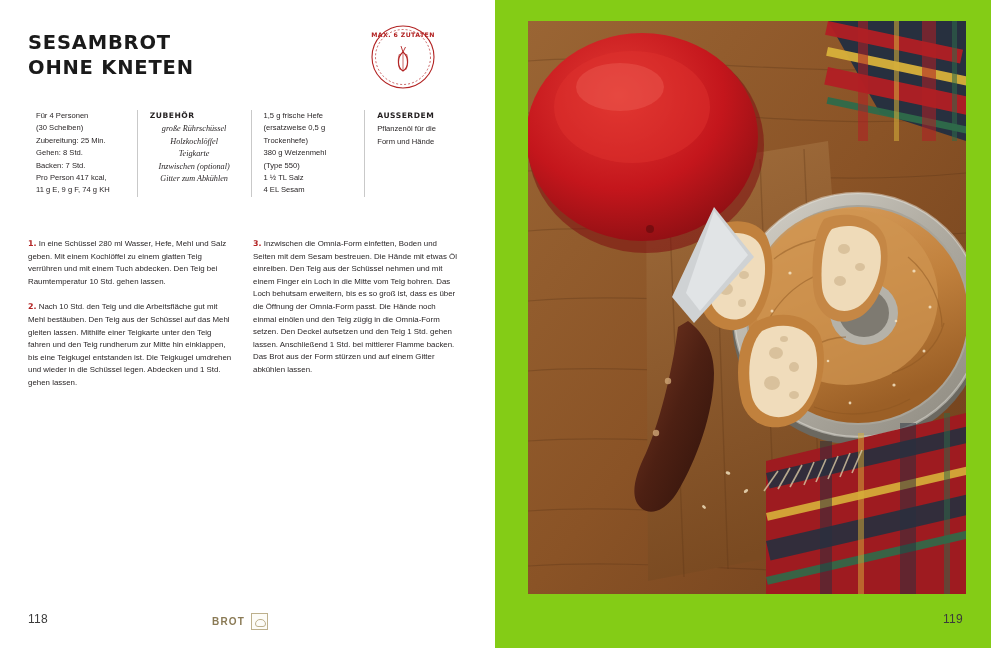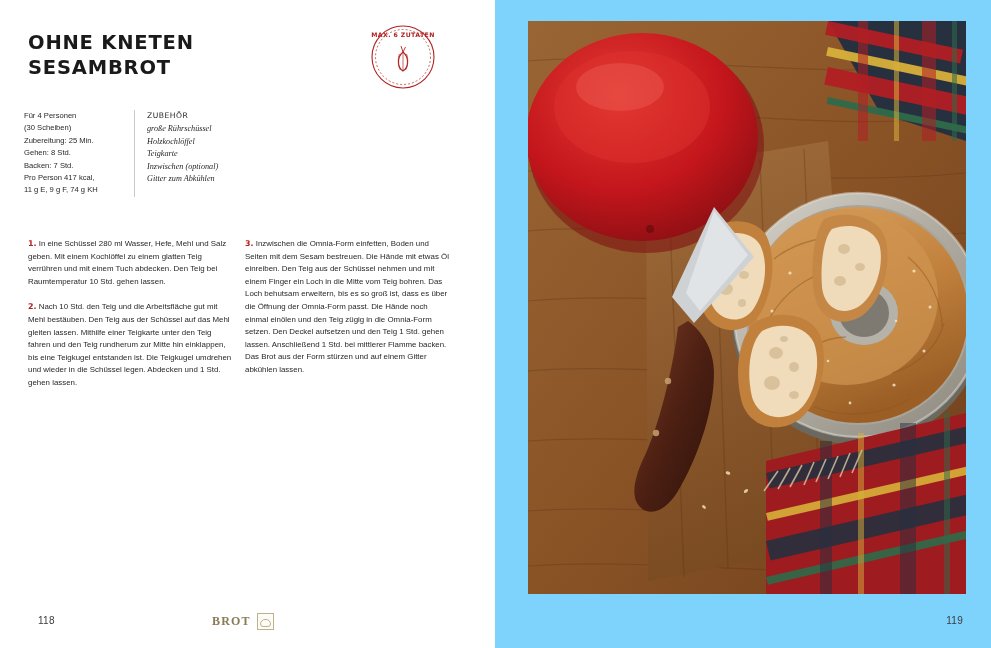--- a/index.html
+++ b/index.html
@@ -23,21 +23,21 @@
   .page-left {
     position: relative;
     width: 495px;
     height: 648px;
     background: #ffffff;
   }
   .page-right {
     position: relative;
     width: 496px;
     height: 648px;
-    background: #7dd3fc;
+    background: #84cc16;
   }
 
   
   .title-block {
     position: absolute;
     left: 28px;
     top: 30px;
     width: 300px;
   }
   .title-line {
@@ -66,99 +66,99 @@
     font-family: "DejaVu Sans", sans-serif;
     font-weight: bold;
     font-size: 6.2px;
     letter-spacing: 0.4px;
     color: #b22222;
   }
 
   
   .info-row {
     position: absolute;
-    left: 24px;
+    left: 36px;
     top: 110px;
     width: 442px;
     display: flex;
     gap: 0;
   }
   .info-col {
     width: 98px;
     padding-right: 12px;
     font-size: 7.6px;
     line-height: 12.4px;
     color: #231f20;
   }
   .info-col.sep {
     border-left: 1px solid #c9c9c9;
     padding-left: 12px;
     width: 98px;
   }
   .info-head {
     font-family: "DejaVu Sans", sans-serif;
-    font-weight: normal;
+    font-weight: bold;
     font-size: 7.6px;
     letter-spacing: 0.5px;
     margin-bottom: 1px;
   }
   .info-italic {
     font-family: "Liberation Serif", serif;
     font-style: italic;
     font-size: 8.2px;
     line-height: 12.4px;
+    text-align: center;
   }
   .info-line { display: block; }
 
   
   .steps {
     position: absolute;
     left: 28px;
     top: 238px;
     width: 442px;
     display: flex;
-    gap: 12px;
+    gap: 20px;
   }
   .step-col {
     width: 205px;
     font-size: 7.9px;
     line-height: 12.6px;
     text-align: left;
   }
   .step-p { margin: 0 0 13px 0; }
   .step-num {
     font-family: "DejaVu Sans", sans-serif;
     font-weight: bold;
     color: #b22222;
   }
 
   
   .folio {
     position: absolute;
     bottom: 22px;
-    font-size: 10px;
+    font-size: 12px;
     color: #3b3b3b;
     letter-spacing: 0.3px;
-    margin-left: 10px;
   }
   .folio-left { left: 28px; }
   .folio-right { right: 28px; }
 
   .brot-mark {
     position: absolute;
     bottom: 18px;
     left: 212px;
     display: flex;
     align-items: center;
     gap: 6px;
   }
   .brot-label {
-    font-family: Liberation Serif, serif;
+    font-family: Liberation Sans, sans-serif;
     font-weight: bold;
-    font-size: 12px;
+    font-size: 10px;
     letter-spacing: 1.2px;
     color: #8a7a55;
   }
   .brot-icon {
     width: 15px;
     height: 15px;
     border: 1px solid #bdb08c;
     position: relative;
     background: #fdfcf7;
   }
@@ -184,22 +184,22 @@
   .photo svg { display: block; }
 </style>
 </head>
 <body>
 
 <div class="spread">
 
   <div class="page-left">
 
     <div class="title-block">
+      <div class="title-line">SESAMBROT</div>
       <div class="title-line">OHNE KNETEN</div>
-      <div class="title-line">SESAMBROT</div>
     </div>
 
     <div class="stamp">
       <svg width="66" height="66" viewBox="0 0 66 66">
         <circle cx="33" cy="33" r="31" fill="none" stroke="#b22222" stroke-width="1.1"></circle>
         <circle cx="33" cy="33" r="27.5" fill="none" stroke="#b22222" stroke-width="0.7" stroke-dasharray="2 2"></circle>
         <path d="M33 28 C27 33 27 43 33 47 C39 43 39 33 33 28 Z" fill="none" stroke="#b22222" stroke-width="1.1"></path>
         <path d="M33 28 L33 47 M29.5 30 C27.5 35 28 43 30.5 46 M36.5 30 C38.5 35 38 43 35.5 46" fill="none" stroke="#b22222" stroke-width="0.7"></path>
         <path d="M33 28 L31 22 M33 28 L35.5 23" fill="none" stroke="#b22222" stroke-width="0.9"></path>
       </svg>
@@ -222,21 +222,35 @@
         <div class="info-head">ZUBEHÖR</div>
         <div class="info-italic">
           <span class="info-line">große Rührschüssel</span>
           <span class="info-line">Holzkochlöffel</span>
           <span class="info-line">Teigkarte</span>
           <span class="info-line">Inzwischen (optional)</span>
           <span class="info-line">Gitter zum Abkühlen</span>
         </div>
       </div>
 
-
+      <div class="info-col sep">
+        <span class="info-line">1,5 g frische Hefe</span>
+        <span class="info-line">(ersatzweise 0,5 g</span>
+        <span class="info-line">Trockenhefe)</span>
+        <span class="info-line">380 g Weizenmehl</span>
+        <span class="info-line">(Type 550)</span>
+        <span class="info-line">1 ½ TL Salz</span>
+        <span class="info-line">4 EL Sesam</span>
+      </div>
+
+      <div class="info-col sep">
+        <div class="info-head">AUSSERDEM</div>
+        <span class="info-line">Pflanzenöl für die</span>
+        <span class="info-line">Form und Hände</span>
+      </div>
 
     </div>
 
     <div class="steps">
       <div class="step-col">
         <p class="step-p">
           <span class="step-num">1.</span><span> In eine Schüssel 280 ml Wasser, Hefe, Mehl und Salz geben. Mit einem Kochlöffel zu einem glatten Teig verrühren und mit einem Tuch abdecken. Den Teig bei Raumtemperatur 10 Std. gehen lassen.</span>
         </p>
         <p class="step-p">
           <span class="step-num">2.</span><span> Nach 10 Std. den Teig und die Arbeitsfläche gut mit Mehl bestäuben. Den Teig aus der Schüssel auf das Mehl gleiten lassen. Mithilfe einer Teigkarte unter den Teig fahren und den Teig rundherum zur Mitte hin einklappen, bis eine Teigkugel entstanden ist. Die Teigkugel umdrehen und wieder in die Schüssel legen. Abdecken und 1 Std. gehen lassen.</span>

